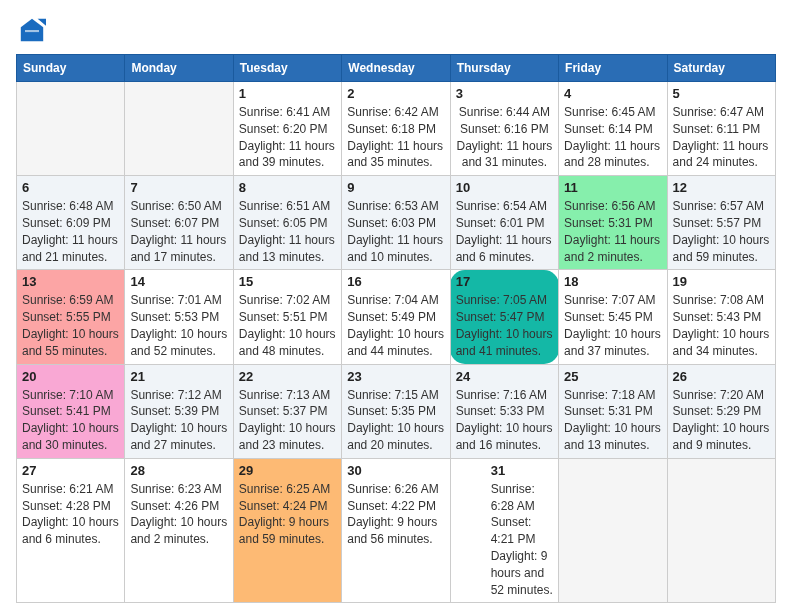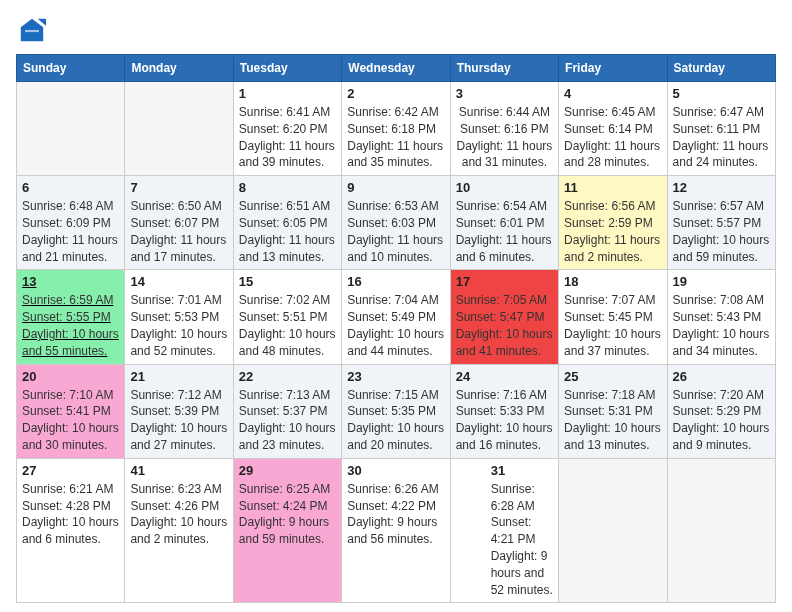--- a/index.html
+++ b/index.html
@@ -184,35 +184,35 @@
           <div class="cell-info" style="white-space: pre-line;">Sunrise: 6:53 AM
 Sunset: 6:03 PM
 Daylight: 11 hours and 10 minutes.</div>
         </td>
         <td style="background: rgb(240, 244, 248);">
           <div class="cell-date">10</div>
           <div class="cell-info" style="white-space: pre-line;">Sunrise: 6:54 AM
 Sunset: 6:01 PM
 Daylight: 11 hours and 6 minutes.</div>
         </td>
-        <td style="background: #fef9c3;">
+        <td style="background: #86efac;">
           <div class="cell-date">11</div>
           <div class="cell-info" style="white-space: pre-line;">Sunrise: 6:56 AM
-Sunset: 2:59 PM
+Sunset: 5:31 PM
 Daylight: 11 hours and 2 minutes.</div>
         </td>
         <td style="background: rgb(240, 244, 248);">
           <div class="cell-date">12</div>
           <div class="cell-info" style="white-space: pre-line;">Sunrise: 6:57 AM
 Sunset: 5:57 PM
 Daylight: 10 hours and 59 minutes.</div>
         </td>
       </tr>
       <tr>
-        <td style="background: #86efac; text-decoration: underline;">
+        <td style="background: #fca5a5;">
           <div class="cell-date">13</div>
           <div class="cell-info" style="white-space: pre-line;">Sunrise: 6:59 AM
 Sunset: 5:55 PM
 Daylight: 10 hours and 55 minutes.</div>
         </td>
         <td style="background: rgb(255, 255, 255);">
           <div class="cell-date">14</div>
           <div class="cell-info" style="white-space: pre-line;">Sunrise: 7:01 AM
 Sunset: 5:53 PM
 Daylight: 10 hours and 52 minutes.</div>
@@ -222,21 +222,21 @@
           <div class="cell-info" style="white-space: pre-line;">Sunrise: 7:02 AM
 Sunset: 5:51 PM
 Daylight: 10 hours and 48 minutes.</div>
         </td>
         <td style="background: rgb(255, 255, 255);">
           <div class="cell-date">16</div>
           <div class="cell-info" style="white-space: pre-line;">Sunrise: 7:04 AM
 Sunset: 5:49 PM
 Daylight: 10 hours and 44 minutes.</div>
         </td>
-        <td style="background: #ef4444;">
+        <td style="background: #14b8a6; border-radius: 15px;">
           <div class="cell-date">17</div>
           <div class="cell-info" style="white-space: pre-line;">Sunrise: 7:05 AM
 Sunset: 5:47 PM
 Daylight: 10 hours and 41 minutes.</div>
         </td>
         <td style="background: rgb(255, 255, 255);">
           <div class="cell-date">18</div>
           <div class="cell-info" style="white-space: pre-line;">Sunrise: 7:07 AM
 Sunset: 5:45 PM
 Daylight: 10 hours and 37 minutes.</div>
@@ -293,26 +293,26 @@
         </td>
       </tr>
       <tr>
         <td style="background: rgb(255, 255, 255);">
           <div class="cell-date">27</div>
           <div class="cell-info" style="white-space: pre-line;">Sunrise: 6:21 AM
 Sunset: 4:28 PM
 Daylight: 10 hours and 6 minutes.</div>
         </td>
         <td style="background: rgb(255, 255, 255);">
-          <div class="cell-date">41</div>
+          <div class="cell-date">28</div>
           <div class="cell-info" style="white-space: pre-line;">Sunrise: 6:23 AM
 Sunset: 4:26 PM
 Daylight: 10 hours and 2 minutes.</div>
         </td>
-        <td style="background: #f9a8d4;">
+        <td style="background: #fdba74;">
           <div class="cell-date">29</div>
           <div class="cell-info" style="white-space: pre-line;">Sunrise: 6:25 AM
 Sunset: 4:24 PM
 Daylight: 9 hours and 59 minutes.</div>
         </td>
         <td style="background: rgb(255, 255, 255);">
           <div class="cell-date">30</div>
           <div class="cell-info" style="white-space: pre-line;">Sunrise: 6:26 AM
 Sunset: 4:22 PM
 Daylight: 9 hours and 56 minutes.</div>

